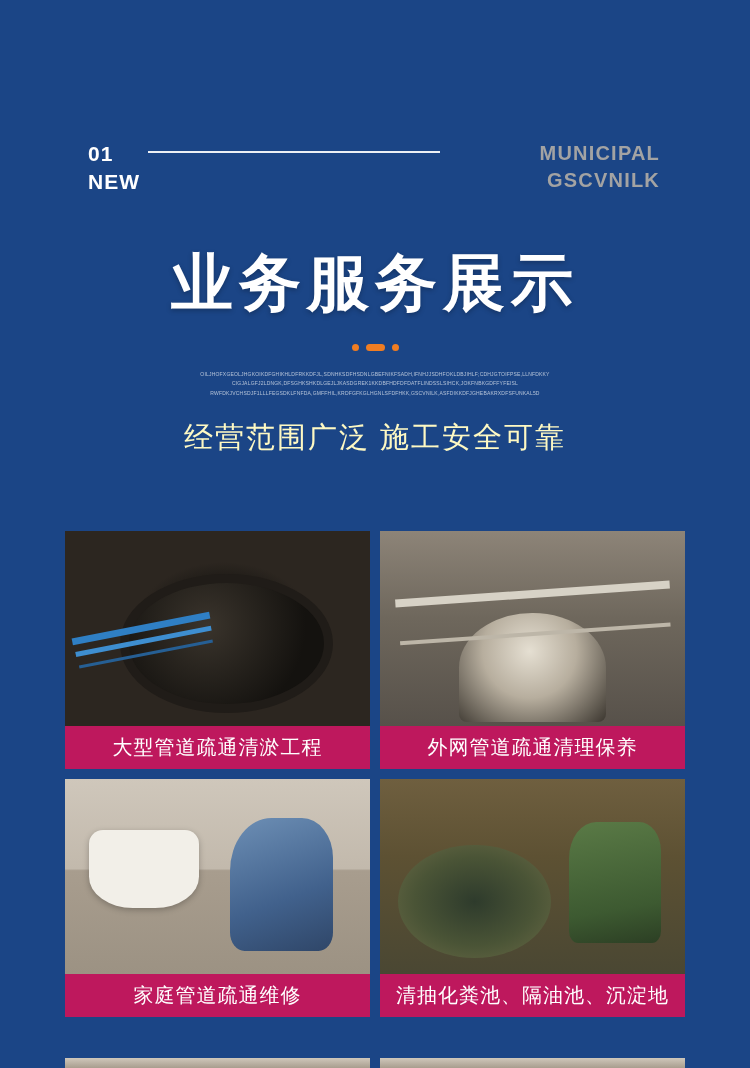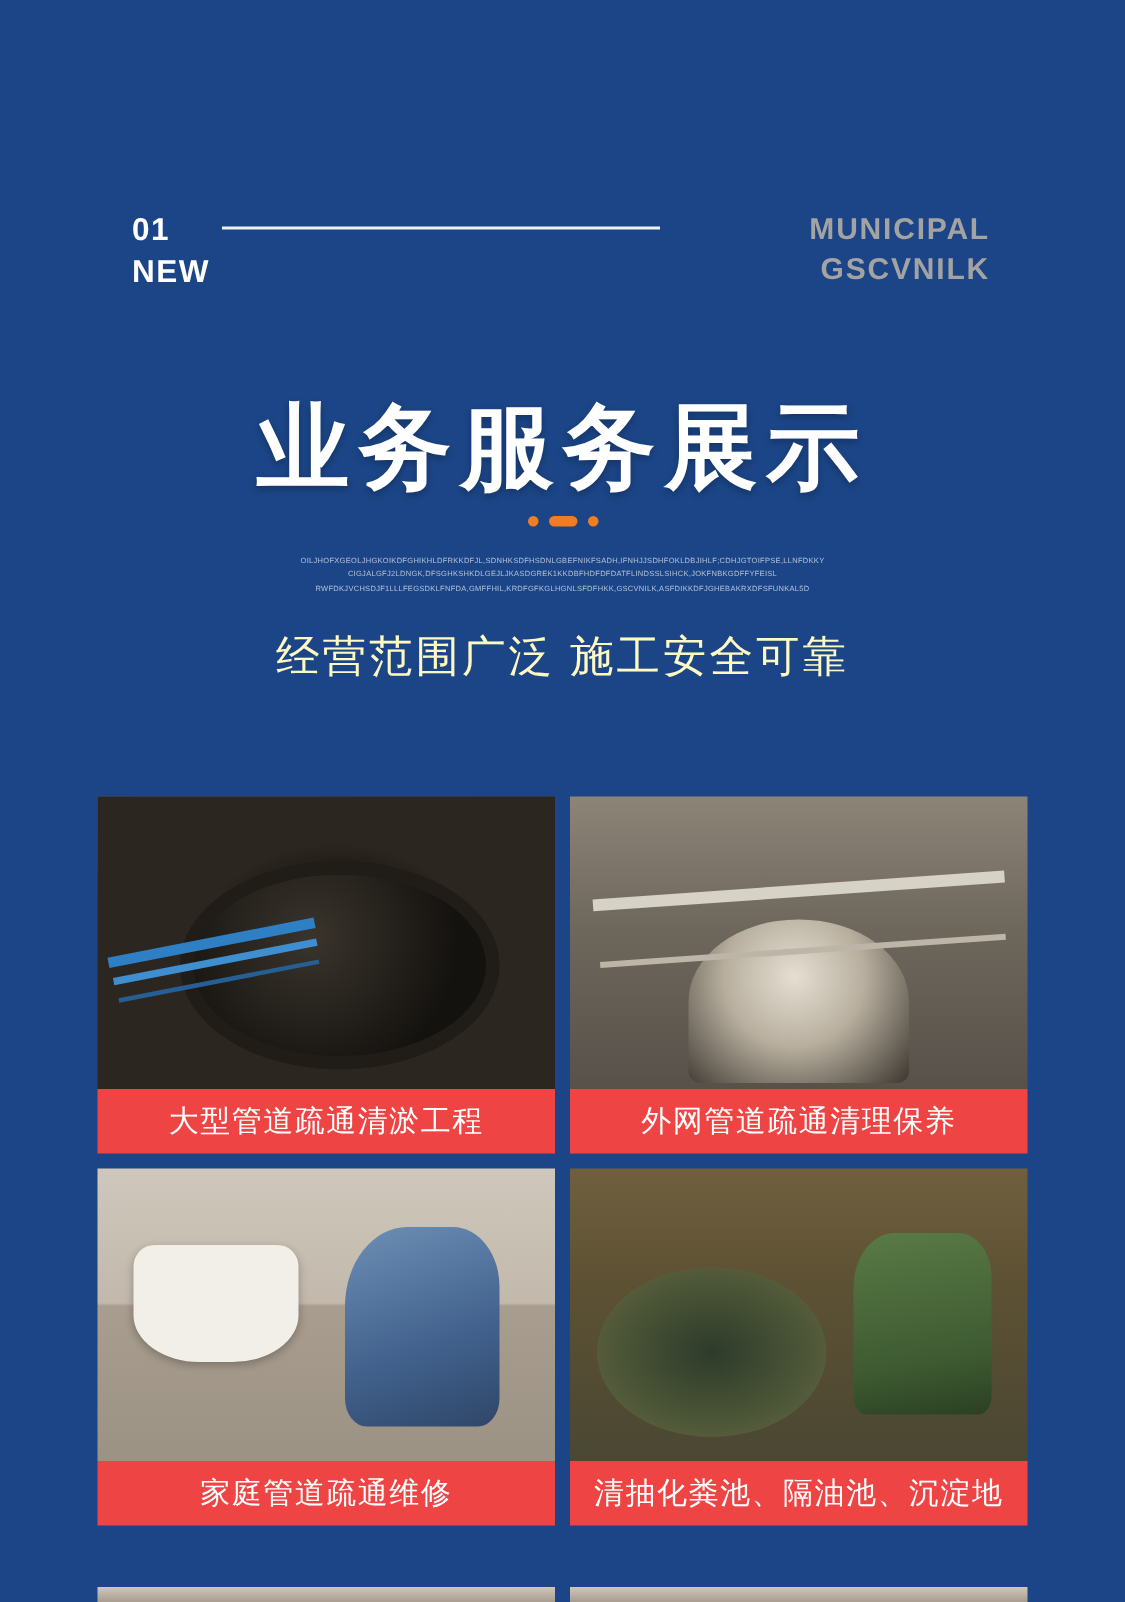--- a/index.html
+++ b/index.html
@@ -54,21 +54,21 @@
     text-align: right;
     color: #a3a3a3;
     font-weight: bold;
     font-size: 20px;
     line-height: 1.35;
     letter-spacing: 1.2px;
   }
 
   .main-title {
     position: absolute;
-    top: 256px;
+    top: 241px;
     left: 0;
     width: 100%;
     text-align: center;
     color: #ffffff;
     font-size: 62px;
     font-weight: bold;
     letter-spacing: 6px;
     text-shadow: 0 2px 5px rgba(0,0,0,.25);
   }
 
@@ -140,21 +140,21 @@
   .photo {
     width: 305px;
     height: 195px;
     position: relative;
     overflow: hidden;
     background: #6b6257;
   }
 
   .caption {
     height: 43px;
-    background: #ef4444;
+    background: #be185d;
     color: #ffffff;
     display: flex;
     align-items: center;
     justify-content: center;
     font-size: 20px;
     letter-spacing: 1px;
   }
 
   
   .ph-a {

